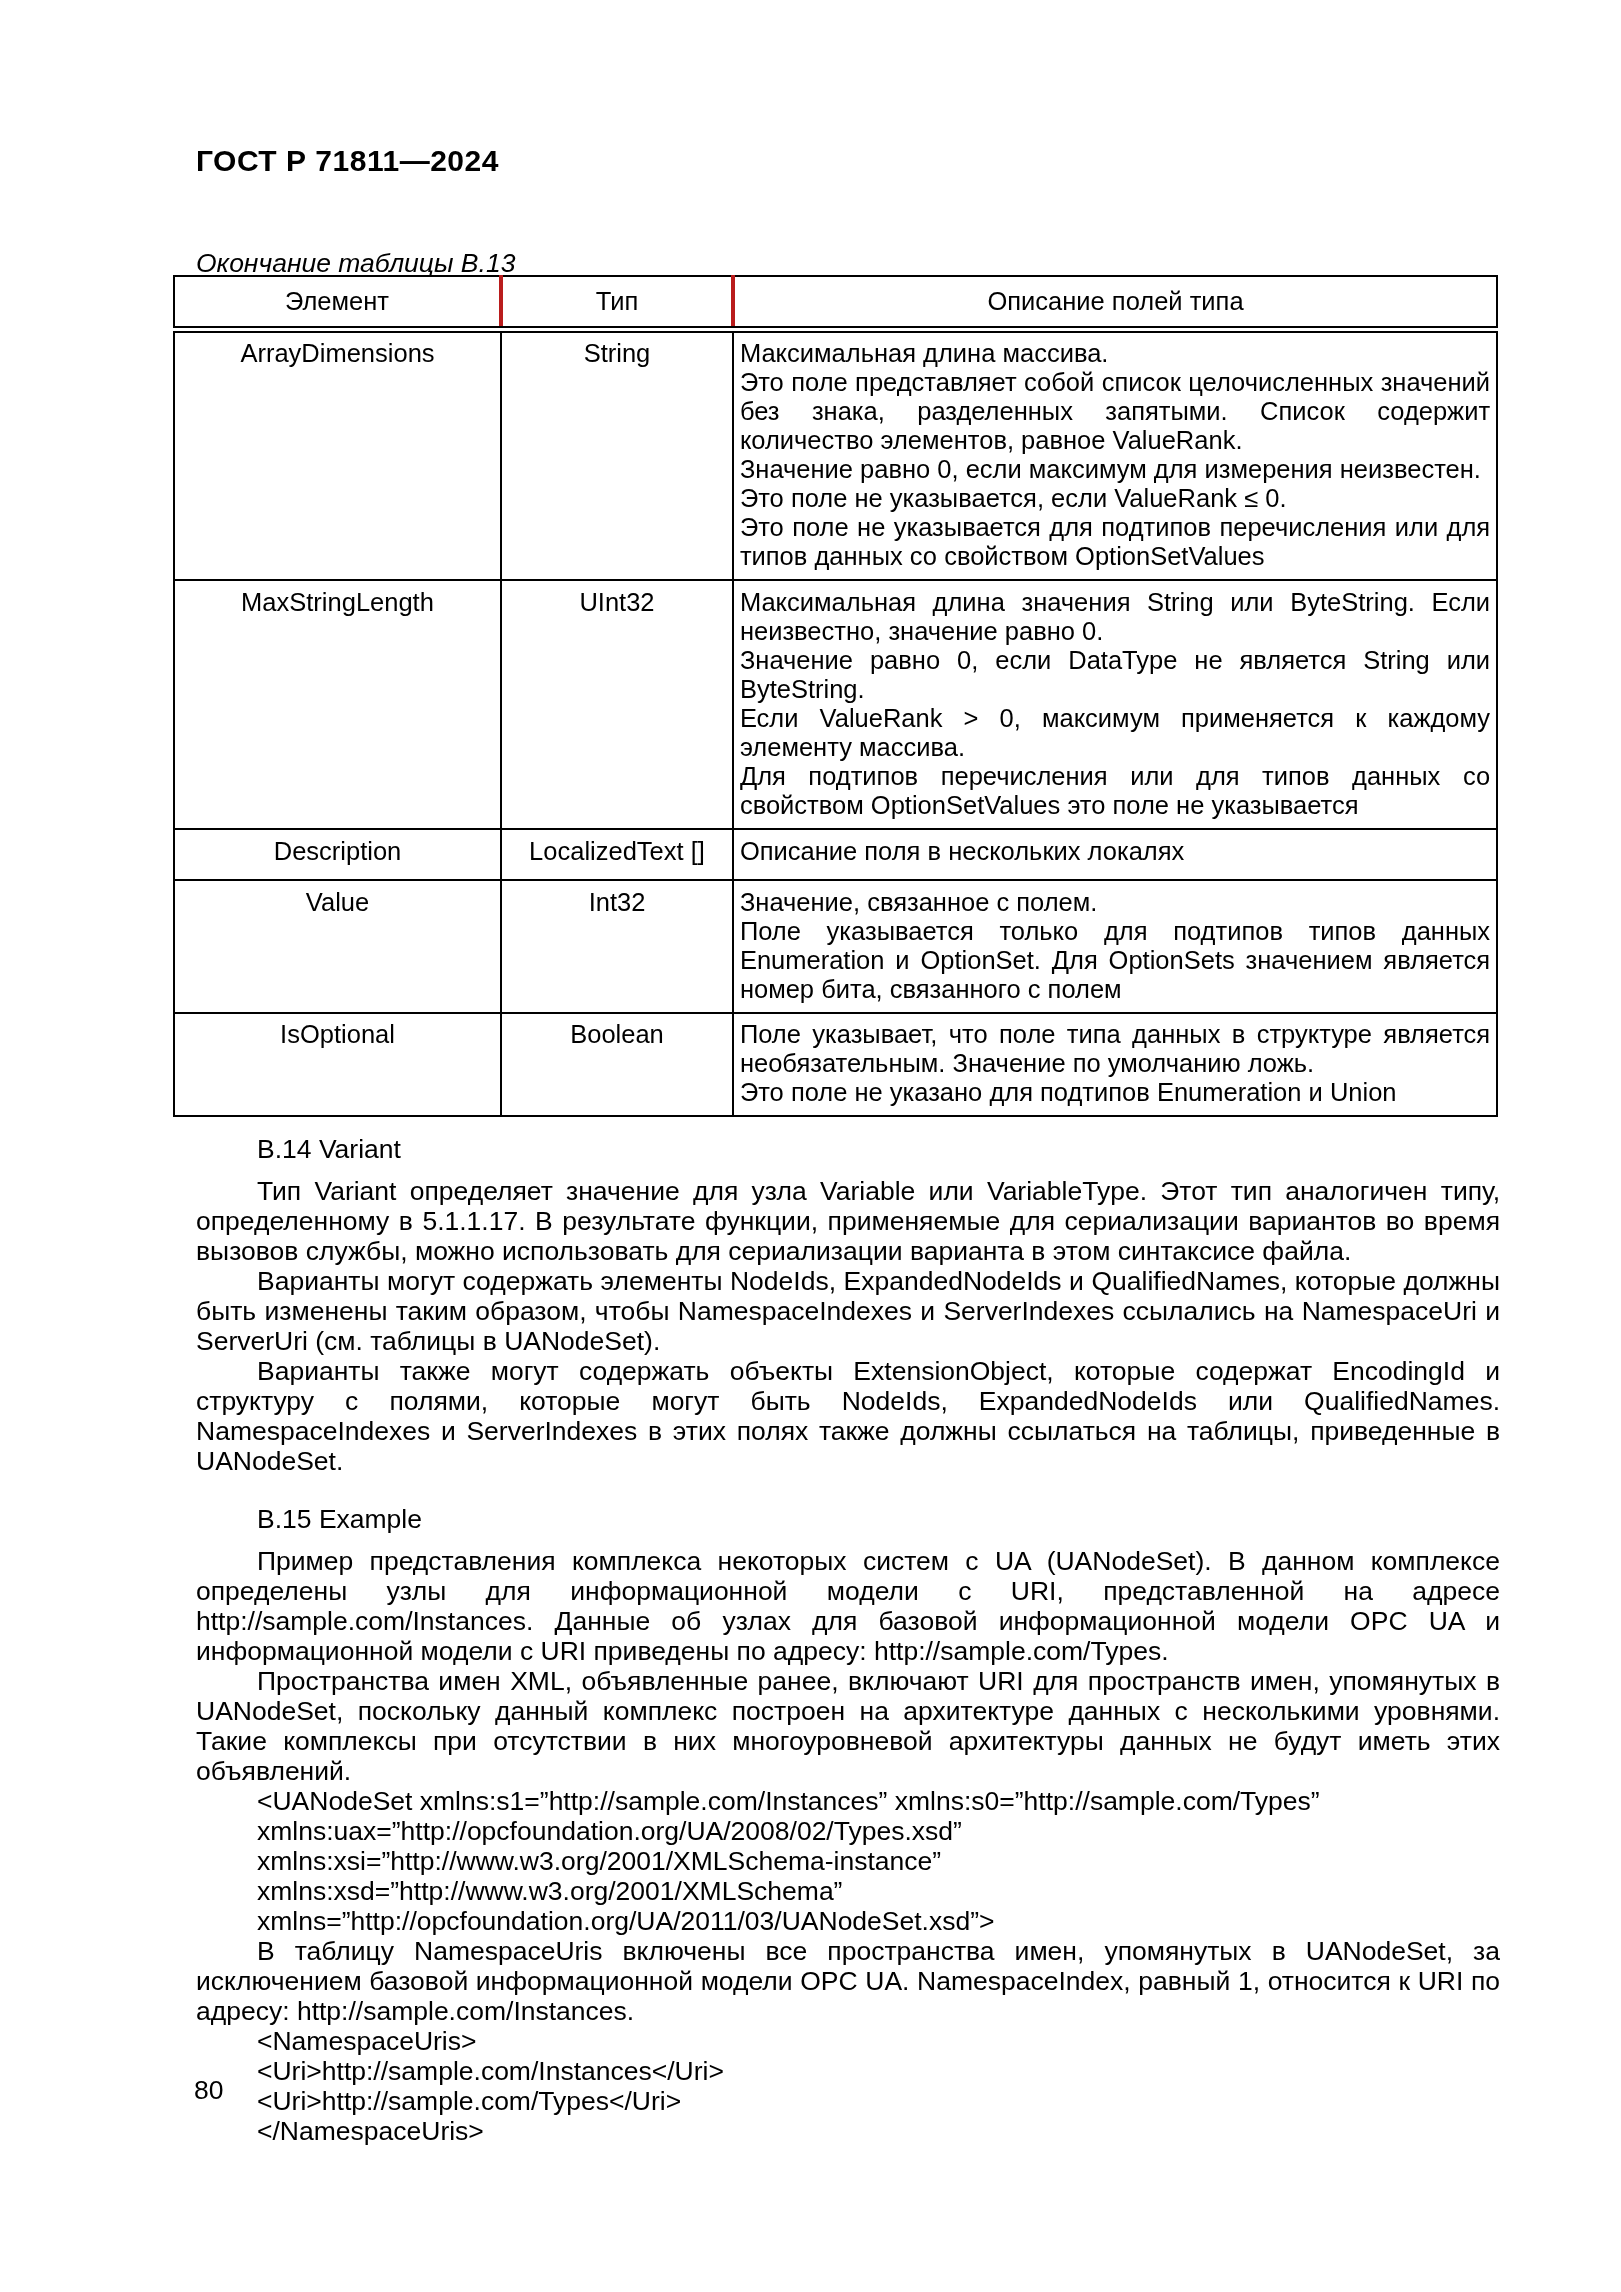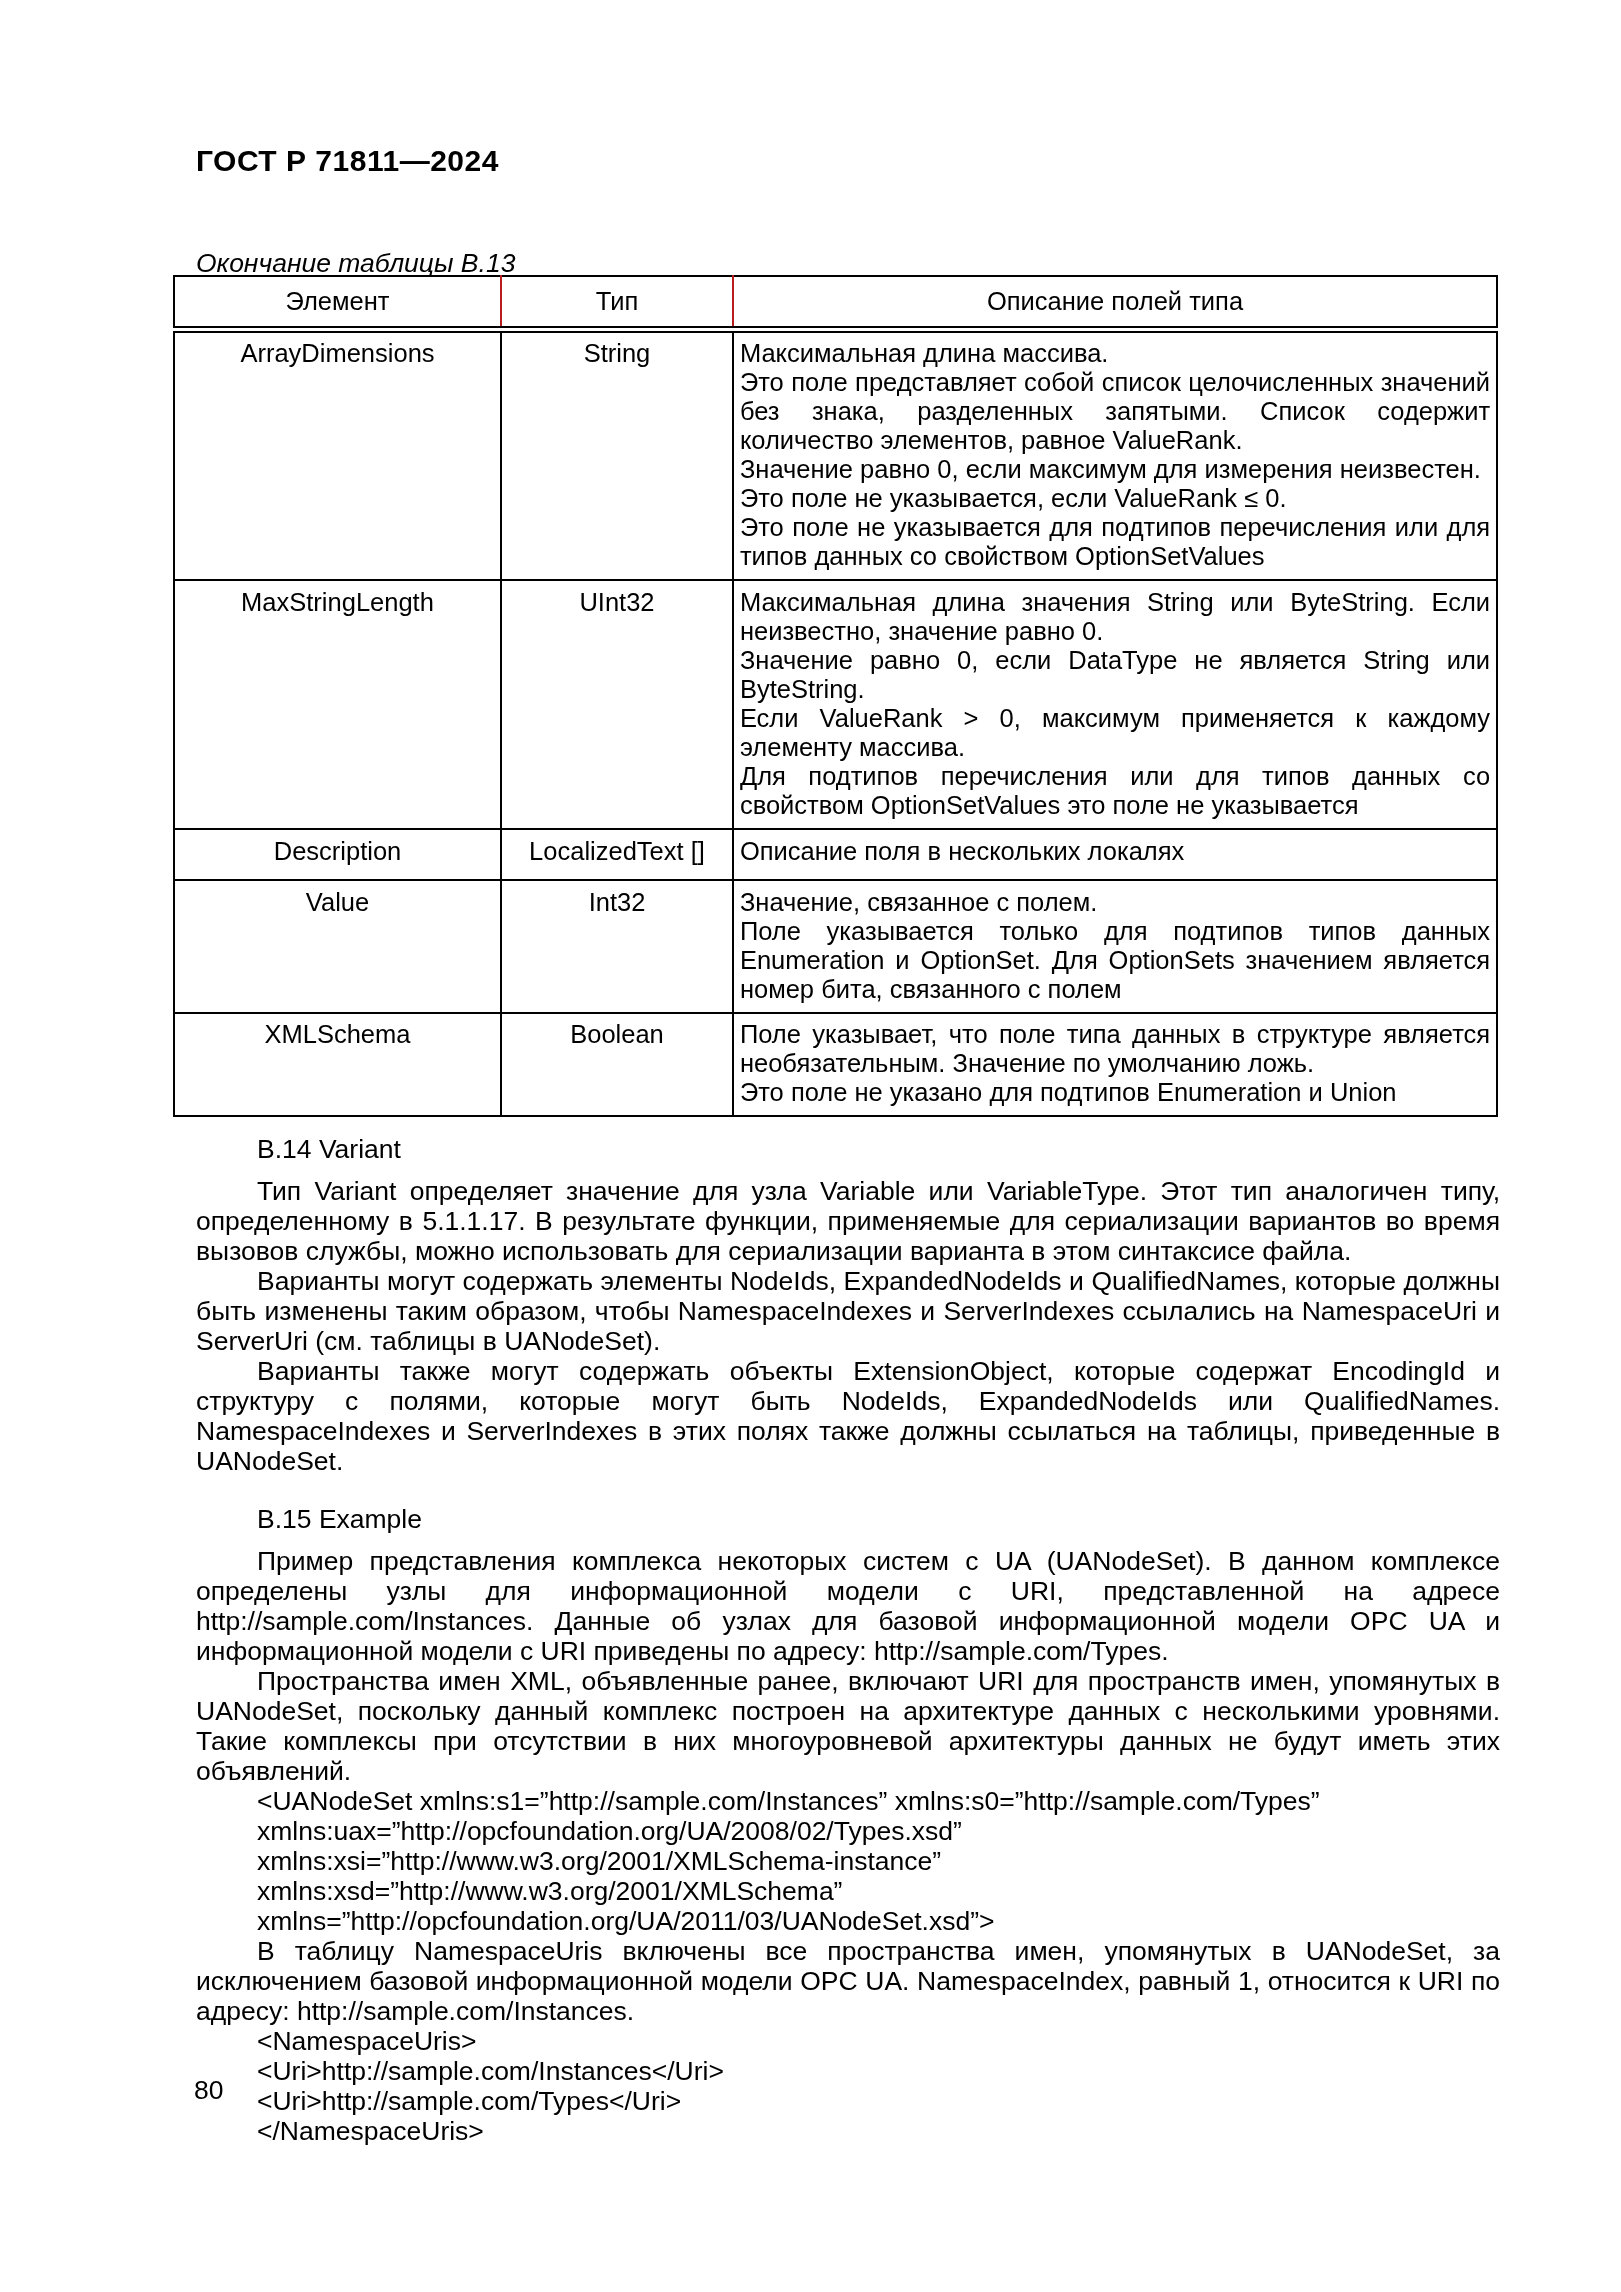--- a/index.html
+++ b/index.html
@@ -42,21 +42,21 @@
     line-height: 29px;
   }
   table.fields col.c1 { width: 327px; }
   table.fields col.c2 { width: 232px; }
   table.fields { border: 2.9px solid #000; }
   table.fields th {
     font-weight: normal;
     text-align: center;
     vertical-align: middle;
     height: 53px;
-    border-right: 2px solid #b91c1c;
+    border-right: 4px solid #b91c1c;
     border-bottom: 7.8px double #000;
     padding: 3.9px 5.9px;
   }
   table.fields th:last-child { border-right: none; }
   table.fields td {
     border-right: 2px solid #000;
     border-bottom: 2.9px solid #000;
     vertical-align: top;
     padding: 6.9px 5.9px 7.8px 5.9px;
   }
@@ -146,21 +146,21 @@
           <td class="cell-center">LocalizedText []</td>
           <td class="cell-desc">Описание поля в нескольких локалях</td>
         </tr>
         <tr>
           <td class="cell-center">Value</td>
           <td class="cell-center">Int32</td>
           <td class="cell-desc">Значение, связанное с полем.
 Поле указывается только для подтипов типов данных Enumeration и OptionSet. Для OptionSets значением является номер бита, связанного с полем</td>
         </tr>
         <tr>
-          <td class="cell-center">XMLSchema</td>
+          <td class="cell-center">IsOptional</td>
           <td class="cell-center">Boolean</td>
           <td class="cell-desc">Поле указывает, что поле типа данных в структуре является необязательным. Значение по умолчанию ложь.
 Это поле не указано для подтипов Enumeration и Union</td>
         </tr>
       </tbody>
     </table>
   </div>
 
   <div class="body-text">
     <div class="section-heading">В.14 Variant</div>

